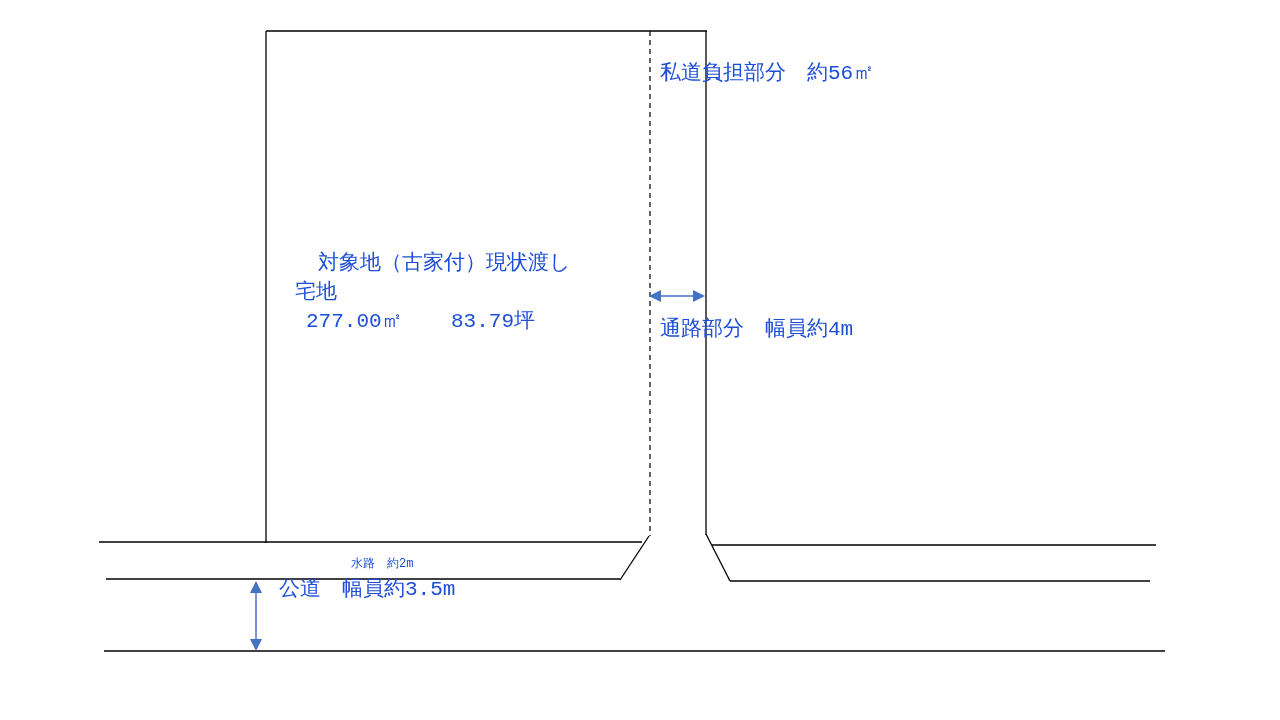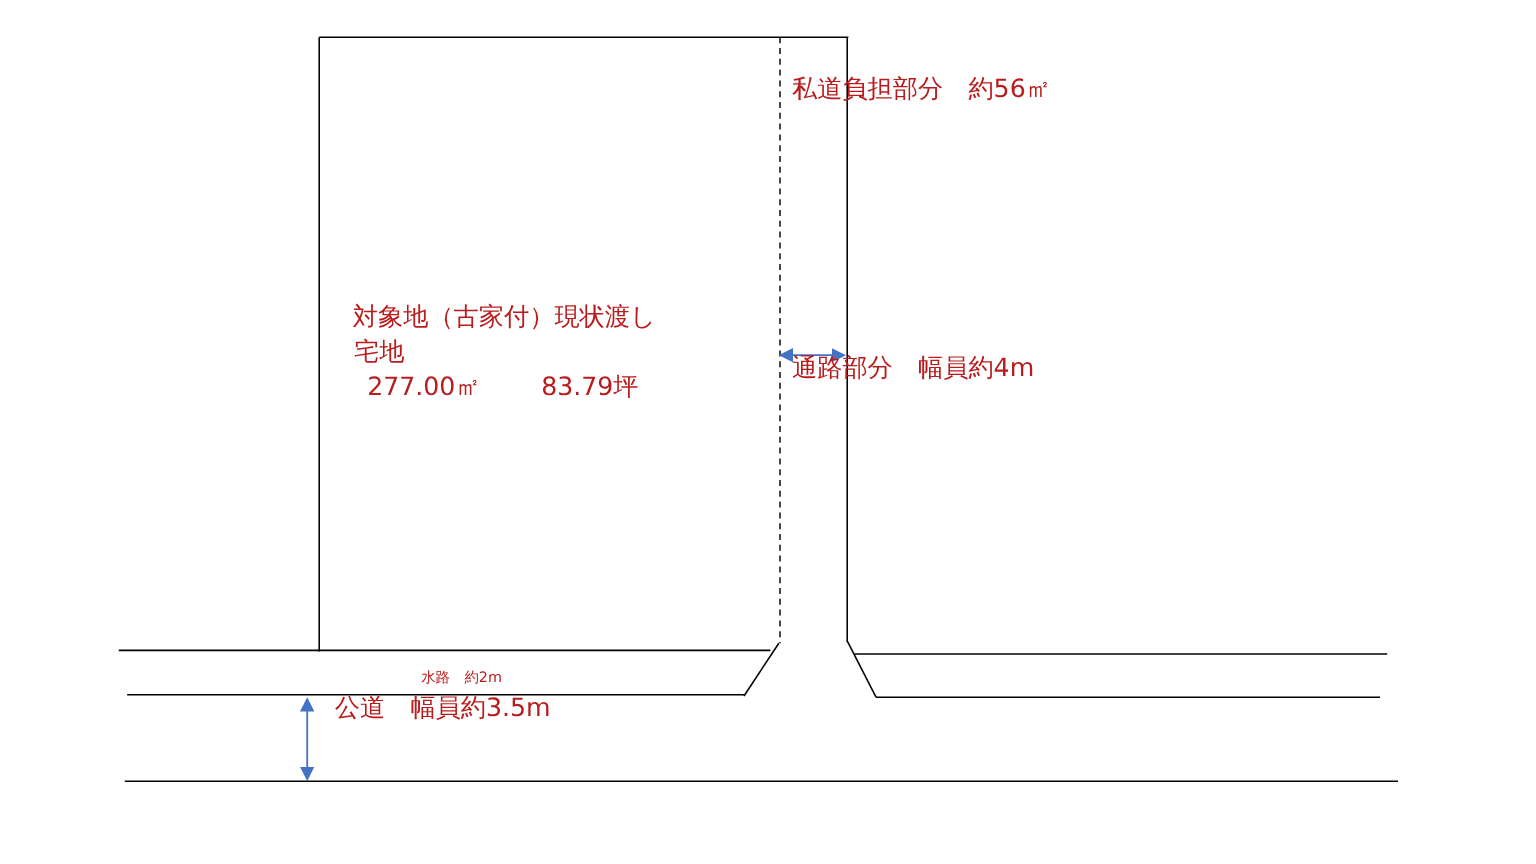--- a/index.html
+++ b/index.html
@@ -1,19 +1,19 @@
 <!DOCTYPE html>
 <html><head>
   <meta charset="utf-8">
   <style>
     html, body { margin: 0; padding: 0; background: #ffffff; }
     body { width: 1280px; height: 720px; position: relative; overflow: hidden;
            font-family: "DejaVu Sans", "Liberation Sans", sans-serif; color: #222; }
     svg.lines { position: absolute; left: 0; top: 0; }
-    .label { position: absolute; white-space: nowrap; font-size: 21px; line-height: 28px; color: #b91c1c; }
+    .label { position: absolute; white-space: nowrap; font-size: 21px; line-height: 28px; color: #1d4ed8; font-family: Liberation Mono, monospace; }
     .label.small { font-size: 12px; }
   </style>
 </head>
 <body>
 
 <svg class="lines" width="1280" height="720">
   <defs>
     <marker id="ah" markerWidth="8" markerHeight="8" refX="6" refY="4" orient="auto">
       <path d="M0,0 L8,4 L0,8 z" fill="#4472c4"></path>
     </marker>
@@ -39,24 +39,24 @@
     <line x1="730" y1="581" x2="1150" y2="581"></line>
   </g>
 
   <line x1="104" y1="651" x2="1165" y2="651" stroke="#000" stroke-width="1.3"></line>
 
   <line x1="652" y1="296" x2="702" y2="296" stroke="#4472c4" stroke-width="1.5" marker-start="url(#ahs)" marker-end="url(#ah)"></line>
 
   <line x1="256" y1="584" x2="256" y2="648" stroke="#4472c4" stroke-width="1.5" marker-start="url(#ahs)" marker-end="url(#ah)"></line>
 </svg>
 
-<div class="label" style="left:294px; top:250px;">対象地（古家付）現状渡し</div>
+<div class="label" style="left:318px; top:250px;">対象地（古家付）現状渡し</div>
 <div class="label" style="left:295px; top:279px;">宅地</div>
 <div class="label" style="left:306px; top:308px;">277.00㎡</div>
 <div class="label" style="left:451px; top:308px;">83.79坪</div>
 
 <div class="label" style="left:660px; top:60px;">私道負担部分　約56㎡</div>
 
-<div class="label" style="left:660px; top:292px;">通路部分　幅員約4m</div>
+<div class="label" style="left:660px; top:316px;">通路部分　幅員約4m</div>
 
 <div class="label small" style="left:351px; top:550px;">水路　約2m</div>
 
 <div class="label" style="left:279px; top:576px;">公道　幅員約3.5m</div>
 
 </body></html>

